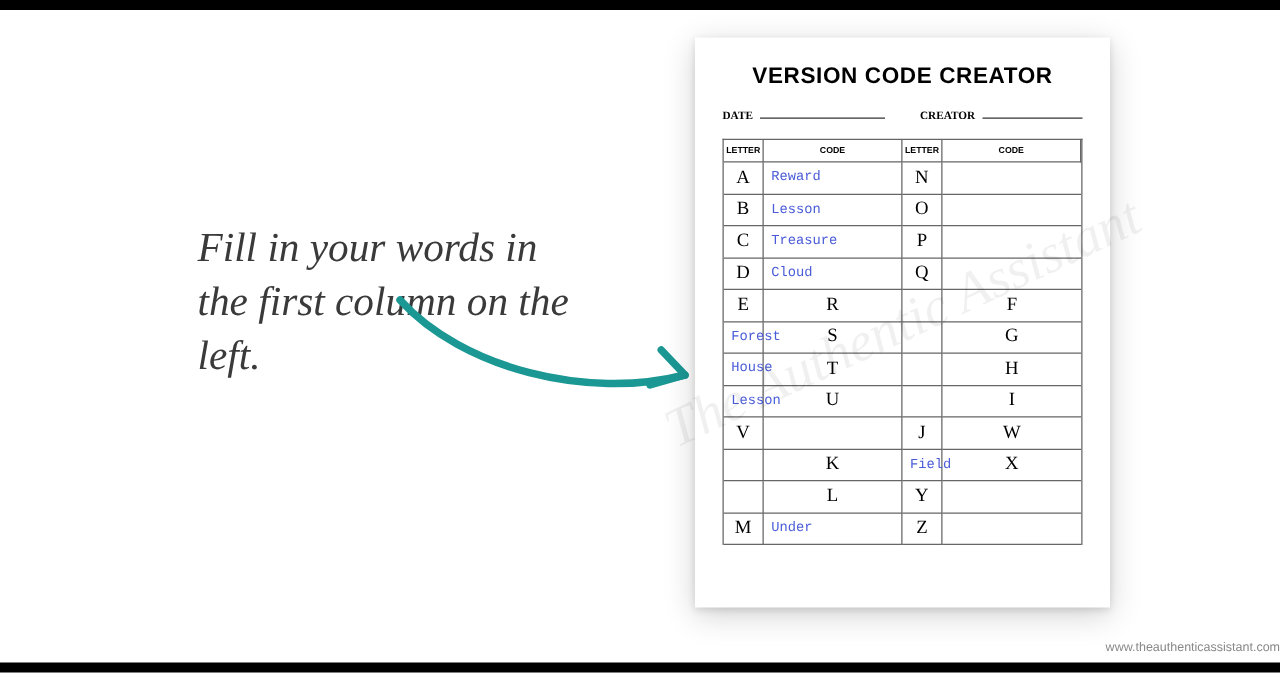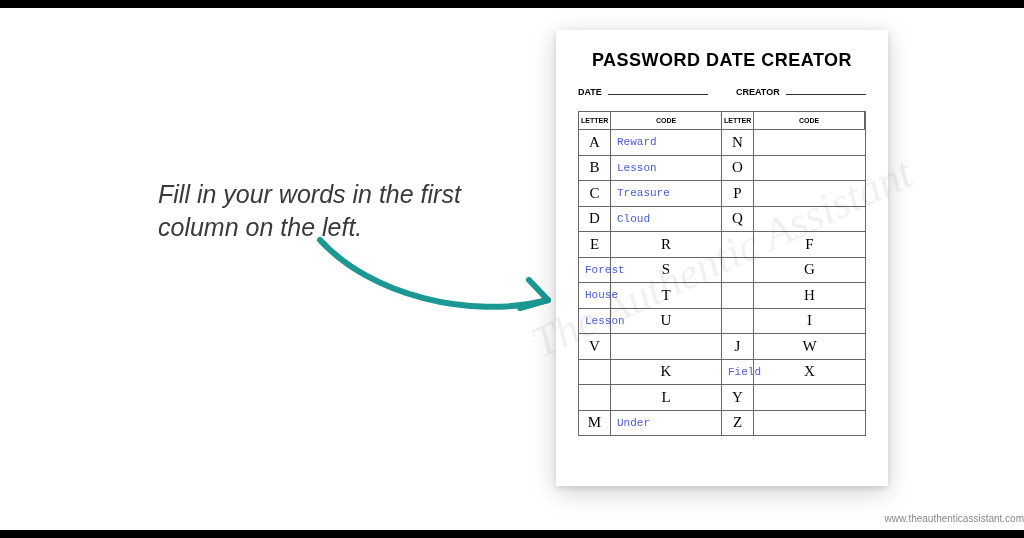--- a/index.html
+++ b/index.html
@@ -16,23 +16,23 @@
       left: 0; right: 0;
       height: 8px;
       background: #000;
     }
     .top-bar { top: 0; }
     .bottom-bar { bottom: 0; }
     .instruction {
       position: absolute;
       left: 158px;
       top: 178px;
-      font-family: Liberation Sans, sans-serif;
+      font-family: Liberation Serif, serif;
       font-style: italic;
-      font-size: 25px;
+      font-size: 33px;
       color: #3a3a3a;
       line-height: 1.3;
       width: 320px;
     }
     .arrow-svg {
       position: absolute;
       left: 310px;
       top: 225px;
       width: 260px;
       height: 110px;
@@ -72,20 +72,21 @@
     }
     .meta-field {
       display: flex;
       align-items: baseline;
       flex: 1;
     }
     .meta-label {
       font-size: 9px;
       font-weight: 700;
       margin-right: 6px;
+      font-family: Liberation Serif, serif;
     }
     .meta-line {
       flex: 1;
       border-bottom: 1px solid #333;
       height: 10px;
     }
     .grid {
       display: grid;
       grid-template-columns: 32px 1fr 32px 1fr;
       border: 1px solid #666;
@@ -139,21 +140,21 @@
 <div class="instruction">Fill in your words in the first column on the left.</div>
 
 <svg class="arrow-svg" viewBox="0 0 260 110">
   <path d="M 10 15 C 60 70, 160 95, 238 75" stroke="#1b9794" stroke-width="6" fill="none" stroke-linecap="round"></path>
   <path d="M 238 75 L 219 55 M 238 75 L 210 83" stroke="#1b9794" stroke-width="6" fill="none" stroke-linecap="round"></path>
 </svg>
 
 <div class="paper">
   <div class="watermark">The Authentic Assistant</div>
 
-  <div class="paper-title">PASSWORD DATE CREATOR</div>
+  <div class="paper-title">VERSION CODE CREATOR</div>
 
   <div class="meta-row">
     <div class="meta-field">
       <span class="meta-label">DATE</span>
       <span class="meta-line"></span>
     </div>
     <div class="meta-field">
       <span class="meta-label">CREATOR</span>
       <span class="meta-line"></span>
     </div>

